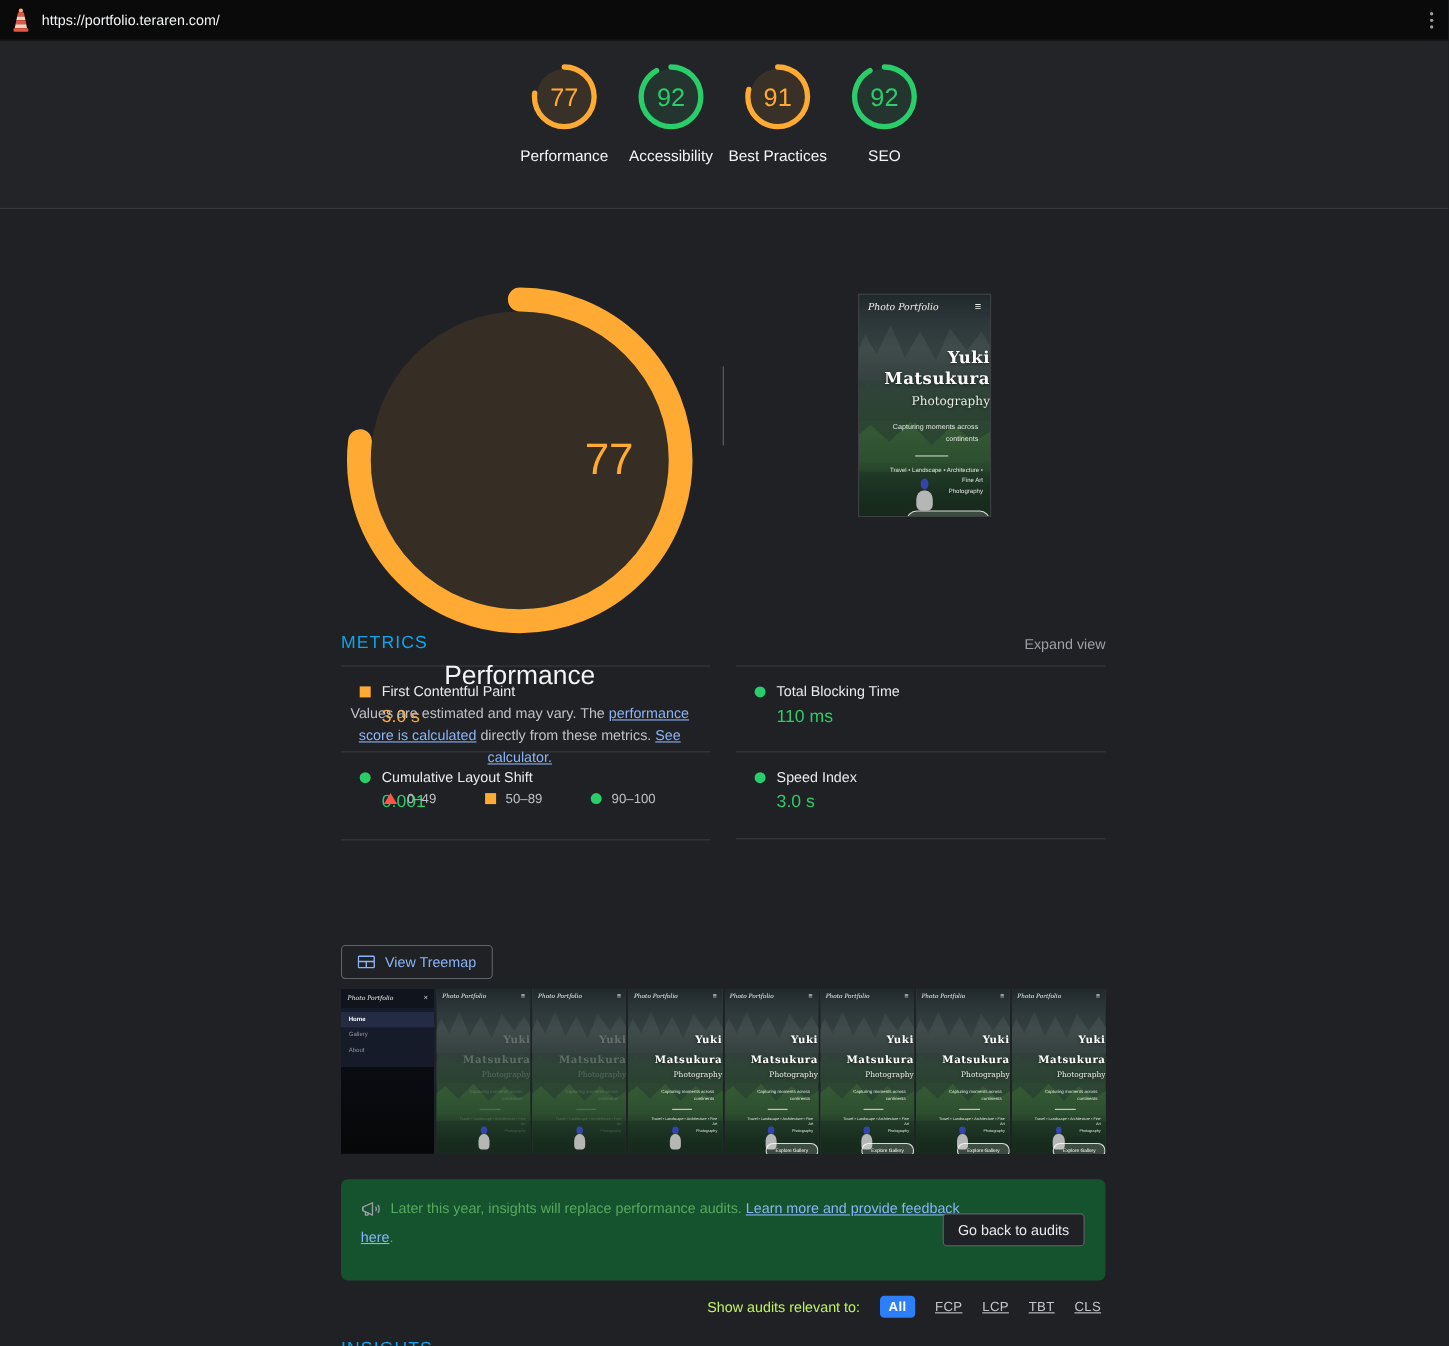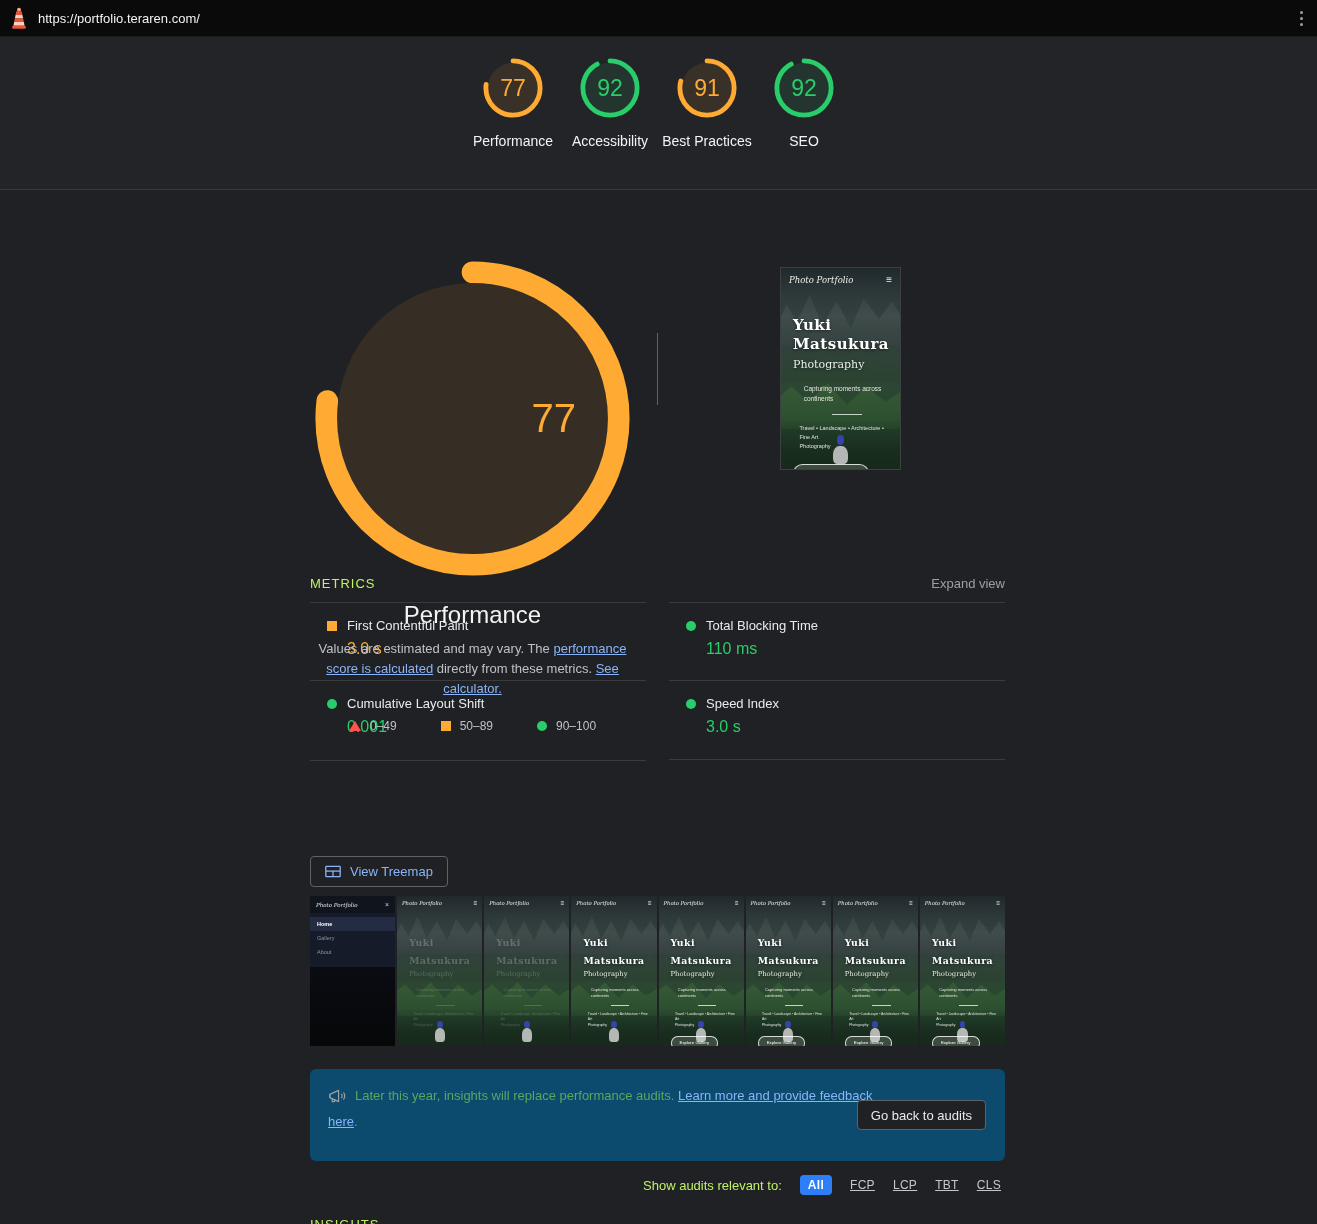--- a/index.html
+++ b/index.html
@@ -46,21 +46,21 @@
   .legend-row { margin-top:20px; display:flex; justify-content:center; gap:44px; align-items:center; font-size:12px; color:#bdc1c6; }
   .legend-item { display:flex; align-items:center; gap:9px; }
   .icon-square { width:10px; height:10px; background:var(--c); display:inline-block; }
   .icon-circle { width:10px; height:10px; background:var(--c); border-radius:50%; display:inline-block; }
   .icon-triangle { width:0; height:0; border-left:6px solid transparent; border-right:6px solid transparent; border-bottom:10px solid var(--c); display:inline-block; }
   .vdivider { position:absolute; left:347px; top:143px; width:1px; height:72px; background:#5f6368; }
   .final-thumb { position:absolute; left:470px; top:77px; width:121px; height:203px; border:1px solid #3c4043; }
 
   
   .metrics-header { display:flex; justify-content:space-between; align-items:center; margin-top:16px; }
-  .section-label { font-size:13px; letter-spacing:1px; color:#bef264; font-weight:500; }
+  .section-label { font-size:16px; letter-spacing:1px; color:#0ea5e9; font-weight:500; }
   .expand-btn { font-size:13px; color:#9aa0a6; cursor:pointer; background:none; border:none; font-family:inherit; }
   .metrics-grid { display:grid; grid-template-columns:336px 336px; column-gap:23px; margin-top:11px; }
   .metric-cell { border-top:1px solid #3a3b3e; height:78px; padding:15px 0 0 17px; }
   .metric-cell.tall { height:80px; border-bottom:1px solid #3a3b3e; }
   .metric-cell.empty { padding:0; }
   .metric-head { display:flex; align-items:center; gap:10px; }
   .metric-head .icon-triangle { border-left-width:5px; border-right-width:5px; border-bottom-width:9px; }
   .metric-name { font-size:13px; color:#e8eaed; }
   .metric-value { margin:7px 0 0 20px; font-size:16px; color:var(--c); }
 
@@ -81,40 +81,40 @@
   .b-green { top:50%; height:30%; background:linear-gradient(#4a7a44,#356038); clip-path:polygon(0 50%,12% 30%,25% 55%,40% 25%,55% 60%,70% 30%,85% 55%,100% 35%,100% 100%,0 100%); opacity:.9; }
   .b-dark { bottom:0; height:24%; background:linear-gradient(rgba(44,74,46,.2),#1b3120); }
   .shade-top { position:absolute; top:0; left:0; right:0; height:24%; background:linear-gradient(rgba(14,20,24,.65),rgba(14,20,24,0)); display:block; }
   .shade-all { position:absolute; inset:0; background:rgba(8,14,12,.22); display:block; }
   .person { position:absolute; bottom:2%; left:44%; width:12%; height:15%; display:block; }
   .p-hat { display:block; width:56%; height:34%; margin:0 auto; background:#4252d6; border-radius:50%; }
   .p-body { display:block; width:100%; height:60%; margin-top:3%; background:#e4e7e4; border-radius:45% 45% 30% 30%; }
   .shot-head { position:absolute; top:0; left:0; right:0; display:flex; justify-content:space-between; align-items:center; padding:calc(7px*var(--u)) calc(8px*var(--u)); }
   .shot-logo { font-family:"DejaVu Serif", serif; font-style:italic; font-size:calc(8.5px*var(--u)); color:#f0f0ea; }
   .shot-burger { font-size:calc(10px*var(--u)); color:#f0f0ea; line-height:1; }
-  .shot-content { position:absolute; top:24%; left:12px; right:0; text-align:left; color:#fff; }
+  .shot-content { position:absolute; top:24%; left:12px; right:0; text-align:right; color:#fff; }
   .shot-name { font-family:"DejaVu Serif", serif; font-weight:bold; font-size:calc(15px*var(--u)); line-height:1.25; letter-spacing:.5px; text-shadow:0 1px 3px rgba(0,0,0,.5); }
   .shot-sub { font-family:"DejaVu Serif", serif; font-size:calc(11px*var(--u)); margin-top:calc(4px*var(--u)); color:#e9ece8; text-shadow:0 1px 3px rgba(0,0,0,.5); }
   .shot-tag { font-size:calc(6.5px*var(--u)); margin-top:calc(13px*var(--u)); color:#e2e6e2; line-height:1.6; padding:0 10%; }
   .shot-rule { display:block; width:calc(30px*var(--u)); height:1px; background:rgba(255,255,255,.75); margin:calc(9px*var(--u)) auto; }
   .shot-cats { font-size:calc(5.5px*var(--u)); color:#dfe3de; line-height:1.7; padding:0 6%; }
   .shot-cta { display:inline-block; margin-top:calc(12px*var(--u)); font-size:calc(7px*var(--u)); color:#fff; padding:calc(5px*var(--u)) calc(13px*var(--u)); border:1px solid rgba(255,255,255,.8); border-radius:calc(11px*var(--u)); background:rgba(255,255,255,.16); }
   .shot.ghost .shot-content { opacity:.22; }
 
   
   .menu-shot { position:absolute; inset:0; background:linear-gradient(180deg,#0c0f15 0%,#090b10 60%,#060708 100%); }
   .menu-head { display:flex; justify-content:space-between; align-items:center; padding:5px 6px; background:#10141d; }
   .menu-logo { font-family:"DejaVu Serif", serif; font-style:italic; font-size:5.5px; color:#e8e8e2; }
   .menu-close { font-size:7px; color:#cfd2d8; line-height:1; }
   .menu-list { background:#151b29; padding:4px 0 8px; }
   .menu-item { font-size:5.5px; color:#8b93a5; padding:4px 7px; }
   .menu-item.active { color:#ffffff; background:#232c42; font-weight:bold; }
 
   
-  .insights-banner { margin-top:23px; height:92px; background:#0c4a6e; border-radius:6px; position:relative; padding:14px 18px; }
+  .insights-banner { margin-top:23px; height:92px; background:#14532d; border-radius:6px; position:relative; padding:14px 18px; }
   .banner-text { width:545px; font-size:13px; line-height:26px; color:#58a85f; }
   .banner-icon { display:inline-block; vertical-align:-4px; margin-right:9px; }
   .banner-btn { position:absolute; right:19px; top:31px; height:30px; padding:0 13px; background:#202124; border:1px solid #5f6368; border-radius:4px; color:#e8eaed; font-size:13px; cursor:pointer; font-family:inherit; }
 
   
   .chips-row { margin-top:14px; display:flex; justify-content:flex-end; align-items:center; gap:18px; padding-right:4px; }
   .chips-label { font-size:13px; color:#bef264; }
   .chip { font-size:12px; color:#c3c7cc; text-decoration:underline; cursor:pointer; letter-spacing:.3px; background:none; border:none; font-family:inherit; }
   .chip.selected { background:#2d7ff9; color:#fff; text-decoration:none; border-radius:4px; padding:3px 8px; font-weight:bold; }
 

